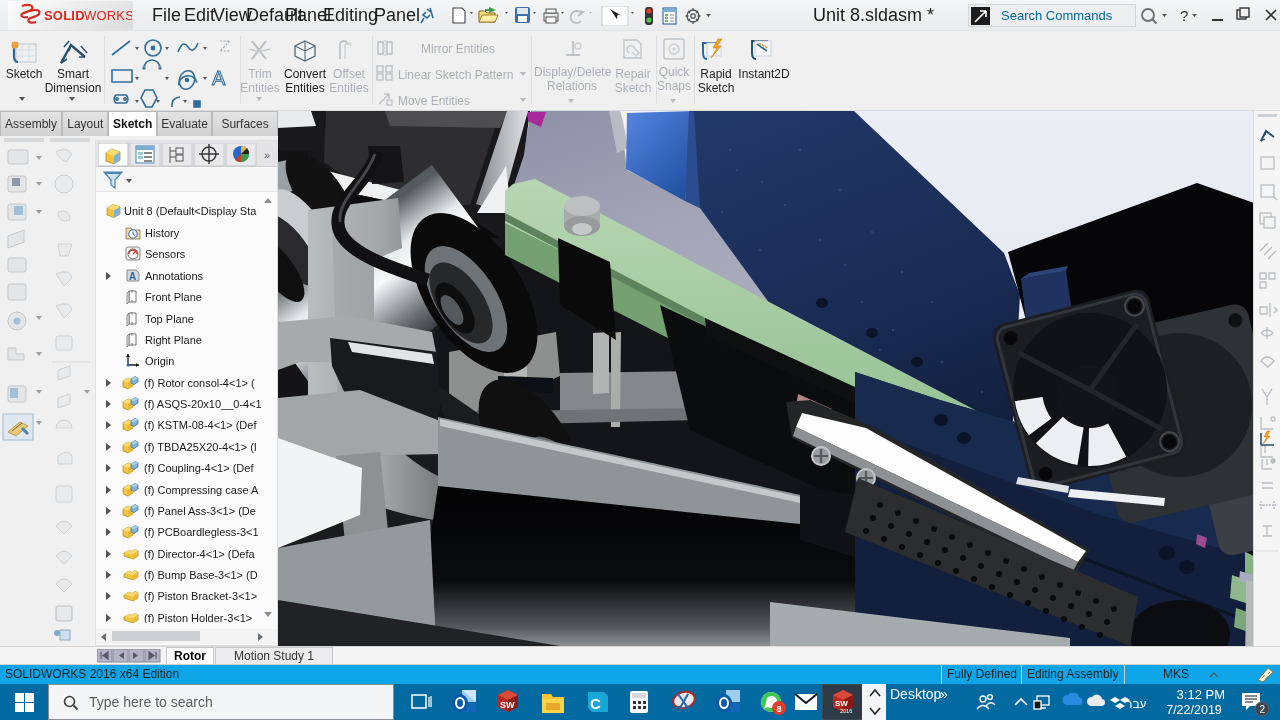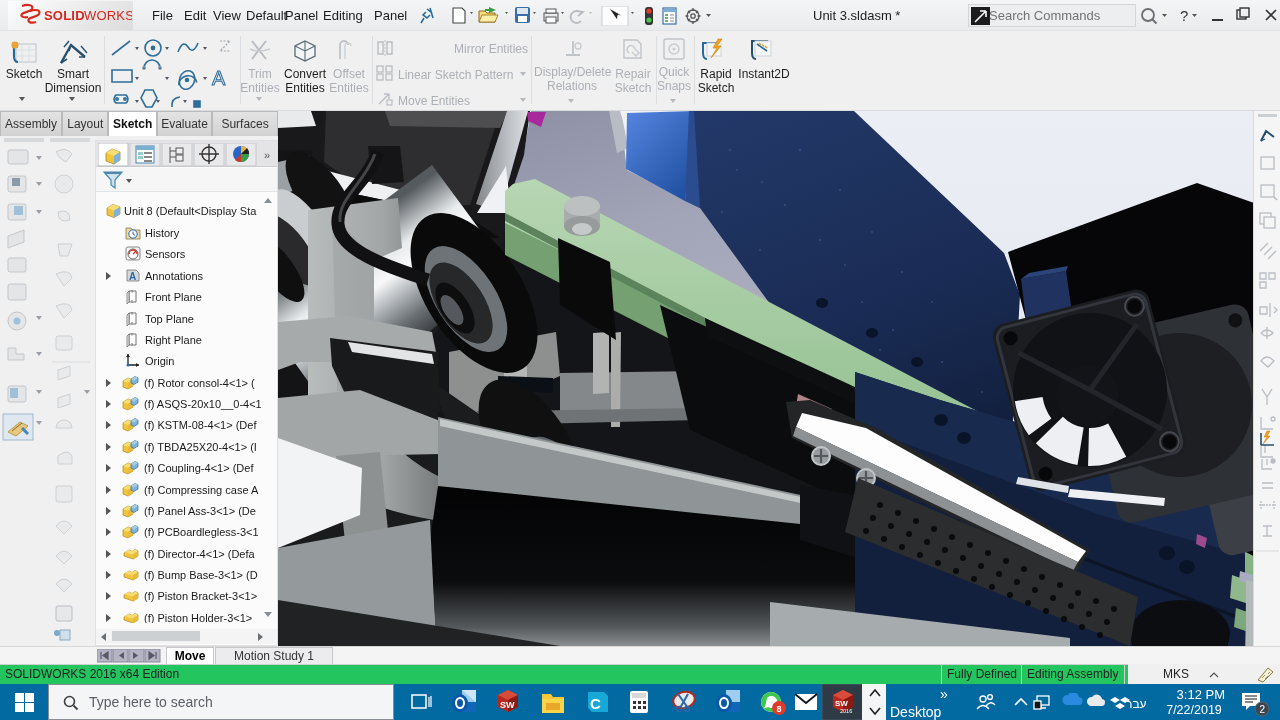--- a/index.html
+++ b/index.html
@@ -1,38 +1,38 @@
 <!DOCTYPE html>
 <html><head><meta charset="utf-8"><style>
 *{margin:0;padding:0;box-sizing:border-box}
 html,body{width:1280px;height:720px;overflow:hidden;font-family:"Liberation Sans",sans-serif;background:#f0f0f1}
 .abs{position:absolute}
 #stage{position:relative;width:1280px;height:720px}
 
 #titlebar{left:0;top:0;width:1280px;height:31px;background:linear-gradient(#f4f5f6,#e9ebed);border-bottom:1px solid #e2e3e5}
 #logo{left:8px;top:1px;width:125px;height:29px;background:linear-gradient(145deg,#fdfdfd,#dcdcdc);display:flex;align-items:center;padding-left:6px}
-.menu{top:0;height:31px;line-height:31px;font-size:13px;color:#1c1c1c}
+.menu{top:0;height:31px;line-height:31px;font-size:18px;color:#1c1c1c}
 
 #ribbon{left:0;top:31px;width:1280px;height:80px;background:#f0f0f1;border-bottom:1px solid #dadbdc}
 .rlbl{position:absolute;font-size:12px;color:#1e1e1e;text-align:center;line-height:14px}
 .rlbl.dis{color:#acb0b5}
 .sep{position:absolute;width:1px;background:#dcdddf}
 .caret{position:absolute;width:0;height:0;border-left:3.5px solid transparent;border-right:3.5px solid transparent;border-top:4px solid #555}
 .caret.dis{border-top-color:#b5b8bc}
 
 #tabs{left:0;top:111px;width:278px;height:25px;background:#cfd0d2;display:flex}
 .dtab{height:25px;line-height:24px;font-size:12px;color:#333;background:linear-gradient(#e3e3e3,#d2d2d2);border:1px solid #b9babc;border-bottom:none;text-align:center}
 .dtab.act{background:#fff;font-weight:bold;color:#111}
 
 #leftbg{left:0;top:136px;width:278px;height:510px;background:#f0f0f1}
 #tree{left:95px;top:140px;width:183px;height:506px;background:#fbfbfc;border:1px solid #e0e0e0}
 .trow{position:absolute;font-size:11px;color:#1a1a1a;white-space:nowrap}
 
 #mtabs{left:0;top:646px;width:1280px;height:18px;background:#f4f4f5;border-top:1px solid #d8d8d8}
-#status{left:0;top:664px;width:1128px;height:20px;background:#22c55e;border-top:1px solid #cfcfd1;font-size:12px;color:#222}
+#status{left:0;top:664px;width:1280px;height:20px;background:#0ea5e9;border-top:1px solid #cfcfd1;font-size:12px;color:#222}
 
 #taskbar{left:0;top:684px;width:1280px;height:36px;background:#0369a1;color:#fff}
 </style></head>
 <body>
 <div id="stage">
 
 <div class="abs" id="viewport" style="left:278px;top:111px;width:1002px;height:535px;background:#e9ecf3">
 <svg width="1002" height="535" viewBox="278 111 1002 535">
 <defs>
  <linearGradient id="sky" x1="0" y1="0" x2="0" y2="1">
@@ -378,27 +378,27 @@
         <path d="M2 7 h3 M2 10 h3 M2 13 h3" stroke="#3a9c48" stroke-width="1.4"></path>
         <path d="M7 7 h4 M7 10 h4 M7 13 h4" stroke="#888" stroke-width="1"></path>
       </g>
     <g transform="translate(266,1)" fill="none" stroke="#555" stroke-width="1.3">
         <circle cx="8" cy="9" r="6"></circle>
         <circle cx="8" cy="9" r="2.2"></circle>
         <path d="M8 1 v3 M8 14 v3 M0.5 9 h3 M12.5 9 h3 M3 4 l2 2 M11 12 l2 2 M13 4 l-2 2 M5 12 l-2 2"></path>
       </g>
     <path d="M287 8 l5 0 -2.5 3 Z" fill="#555"></path>
   </svg>
-  <div class="abs menu" style="left:813px">Unit 3.sldasm *</div>
+  <div class="abs menu" style="left:813px">Unit 8.sldasm *</div>
   <div class="abs" id="searchbox" style="left:968px;top:4px;width:168px;height:23px;background:#eceef0;border:1px solid #d4d5d7">
     <div class="abs" style="left:2px;top:2px;width:19px;height:18px;background:#1c1c1e"></div>
     <svg class="abs" style="left:4px;top:4px" width="15" height="15">
         <path d="M2 13 L13 2 M13 2 h-6 M13 2 v6" stroke="#fff" stroke-width="1.6" fill="none"></path>
       </svg>
-    <div class="abs" style="left:20px;top:3px;font-size:13px;color:#737373">Search Commands</div>
+    <div class="abs" style="left:32px;top:3px;font-size:13px;color:#0369a1">Search Commands</div>
   </div>
   <svg class="abs" style="left:1140px;top:7px" width="140" height="18" viewBox="0 0 140 18">
     <circle cx="8" cy="8" r="6" fill="none" stroke="#6a6f74" stroke-width="1.8"></circle>
       <path d="M12.5 12.5 l4 4" stroke="#6a6f74" stroke-width="2"></path>
     <path d="M22 7 l5 0 -2.5 3 Z" fill="#555"></path>
     <text x="40" y="14" font-size="15" fill="#333" font-family="Liberation Sans">?</text>
     <path d="M52 7 l5 0 -2.5 3 Z" fill="#555"></path>
     <rect x="72" y="12" width="11" height="2" fill="#333"></rect>
     <rect x="97" y="3" width="9" height="9" fill="none" stroke="#333" stroke-width="1.4"></rect>
     <rect x="100" y="1" width="9" height="9" fill="#f0f0f1" stroke="#333" stroke-width="1.4"></rect>
@@ -481,21 +481,21 @@
     <path d="M4 20 V6 a4 4 0 0 1 8 0" stroke="#c0c4c8" stroke-width="1.8" fill="none"></path>
     <path d="M9 20 V7 a3 3 0 0 1 6 0" stroke="#ced2d6" stroke-width="1.4" fill="none"></path>
   </svg>
   <div class="rlbl dis" style="left:328px;top:36px;width:42px">Offset<br>Entities</div>
   <div class="sep" style="left:372px;top:5px;height:68px"></div>
 
   <svg class="abs" style="left:376px;top:9px" width="18" height="16" viewBox="0 0 18 16">
     <path d="M2 2 h5 v12 h-5 Z M16 2 h-5 v12 h5 Z" fill="none" stroke="#b9bdc2" stroke-width="1.4"></path>
     <path d="M9 0 v16" stroke="#b9bdc2" stroke-width="1" stroke-dasharray="2 1.5"></path>
   </svg>
-  <div class="rlbl dis" style="left:408px;top:40px;width:120px;text-align:right;top:11px">Mirror Entities</div>
+  <div class="rlbl dis" style="left:398px;top:40px;width:120px;text-align:center;top:11px">Mirror Entities</div>
   <svg class="abs" style="left:376px;top:34px" width="18" height="16" viewBox="0 0 18 16">
     <rect x="1" y="1" width="6" height="6" fill="none" stroke="#b9bdc2" stroke-width="1.3"></rect>
     <rect x="10" y="1" width="6" height="6" fill="none" stroke="#b9bdc2" stroke-width="1.3"></rect>
     <rect x="1" y="9" width="6" height="6" fill="none" stroke="#b9bdc2" stroke-width="1.3"></rect>
     <rect x="10" y="9" width="6" height="6" fill="none" stroke="#b9bdc2" stroke-width="1.3"></rect>
   </svg>
   <div class="rlbl dis" style="left:398px;top:64px;width:150px;text-align:left;top:37px">Linear Sketch Pattern</div>
   <div class="caret dis" style="left:520px;top:41px"></div>
   <svg class="abs" style="left:376px;top:60px" width="18" height="16" viewBox="0 0 18 16">
     <path d="M3 13 L13 3 M13 3 l-5 0 M13 3 l0 5" stroke="#b9bdc2" stroke-width="1.4" fill="none"></path>
@@ -872,21 +872,21 @@
       <rect x="32" y="0" width="15" height="13"></rect>
         <rect x="48" y="0" width="15" height="13"></rect>
     </g>
     <g fill="#585868">
       <path d="M4 3 v7 M11 3 l-5 3.5 5 3.5 Z" stroke="#585868" stroke-width="1.2"></path>
       <path d="M27 3 l-5 3.5 5 3.5 Z"></path>
       <path d="M36 3 l5 3.5 -5 3.5 Z"></path>
       <path d="M52 3 l5 3.5 -5 3.5 Z M59 3 v7" stroke="#585868" stroke-width="1.2"></path>
     </g>
   </svg>
-  <div class="abs" style="left:166px;top:0;width:48px;height:17px;background:#fff;border:1px solid #c8c8ca;border-bottom:none;font-size:12px;font-weight:bold;text-align:center;line-height:16px">Move</div>
+  <div class="abs" style="left:166px;top:0;width:48px;height:17px;background:#fff;border:1px solid #c8c8ca;border-bottom:none;font-size:12px;font-weight:bold;text-align:center;line-height:16px">Rotor</div>
   <div class="abs" style="left:215px;top:0;width:118px;height:17px;background:#ececee;border:1px solid #c8c8ca;border-bottom:none;font-size:12px;color:#333;text-align:center;line-height:16px">Motion Study 1</div>
 </div>
 
 <div class="abs" id="status">
   <div class="abs" style="left:5px;top:2px">SOLIDWORKS 2016 x64 Edition</div>
   <div class="abs" style="left:947px;top:2px">Fully Defined</div>
   <div class="abs" style="left:1027px;top:2px">Editing Assembly</div>
   <div class="abs" style="left:1163px;top:2px">MKS</div>
   <div class="abs" style="left:941px;top:0;width:1px;height:20px;background:#cfcfd1"></div>
   <div class="abs" style="left:1021px;top:0;width:1px;height:20px;background:#cfcfd1"></div>
@@ -1043,21 +1043,21 @@
   </svg>
 
   <div class="abs" style="left:862px;top:0;width:24px;height:36px;background:#f4f5f6">
     <svg class="abs" style="left:6px;top:3px" width="14" height="13">
         <path d="M2 9 l5 -6 5 6" stroke="#222" stroke-width="1.6" fill="none"></path>
       </svg>
     <svg class="abs" style="left:6px;top:21px" width="14" height="13">
         <path d="M2 3 l5 6 5 -6" stroke="#222" stroke-width="1.6" fill="none"></path>
       </svg>
   </div>
-  <div class="abs" style="left:890px;top:20px;font-size:14px;color:#fff">Desktop</div>
+  <div class="abs" style="left:890px;top:2px;font-size:14px;color:#fff">Desktop</div>
   <div class="abs" style="left:940px;top:2px;font-size:14px;color:#fff">»</div>
   <svg class="abs" style="left:975px;top:9px" width="240" height="20" viewBox="0 0 240 20">
     <g stroke="#fff" fill="none" stroke-width="1.4">
       <circle cx="8" cy="6" r="3"></circle>
         <path d="M2 16 q6 -7 12 0"></path>
         <circle cx="15" cy="4" r="2.4"></circle>
         <path d="M11 13 q5 -6 9 -1"></path>
     </g>
     <path d="M40 12 l6 -6 6 6" stroke="#fff" stroke-width="1.6" fill="none"></path>
     <g stroke="#fff" fill="none" stroke-width="1.3">

